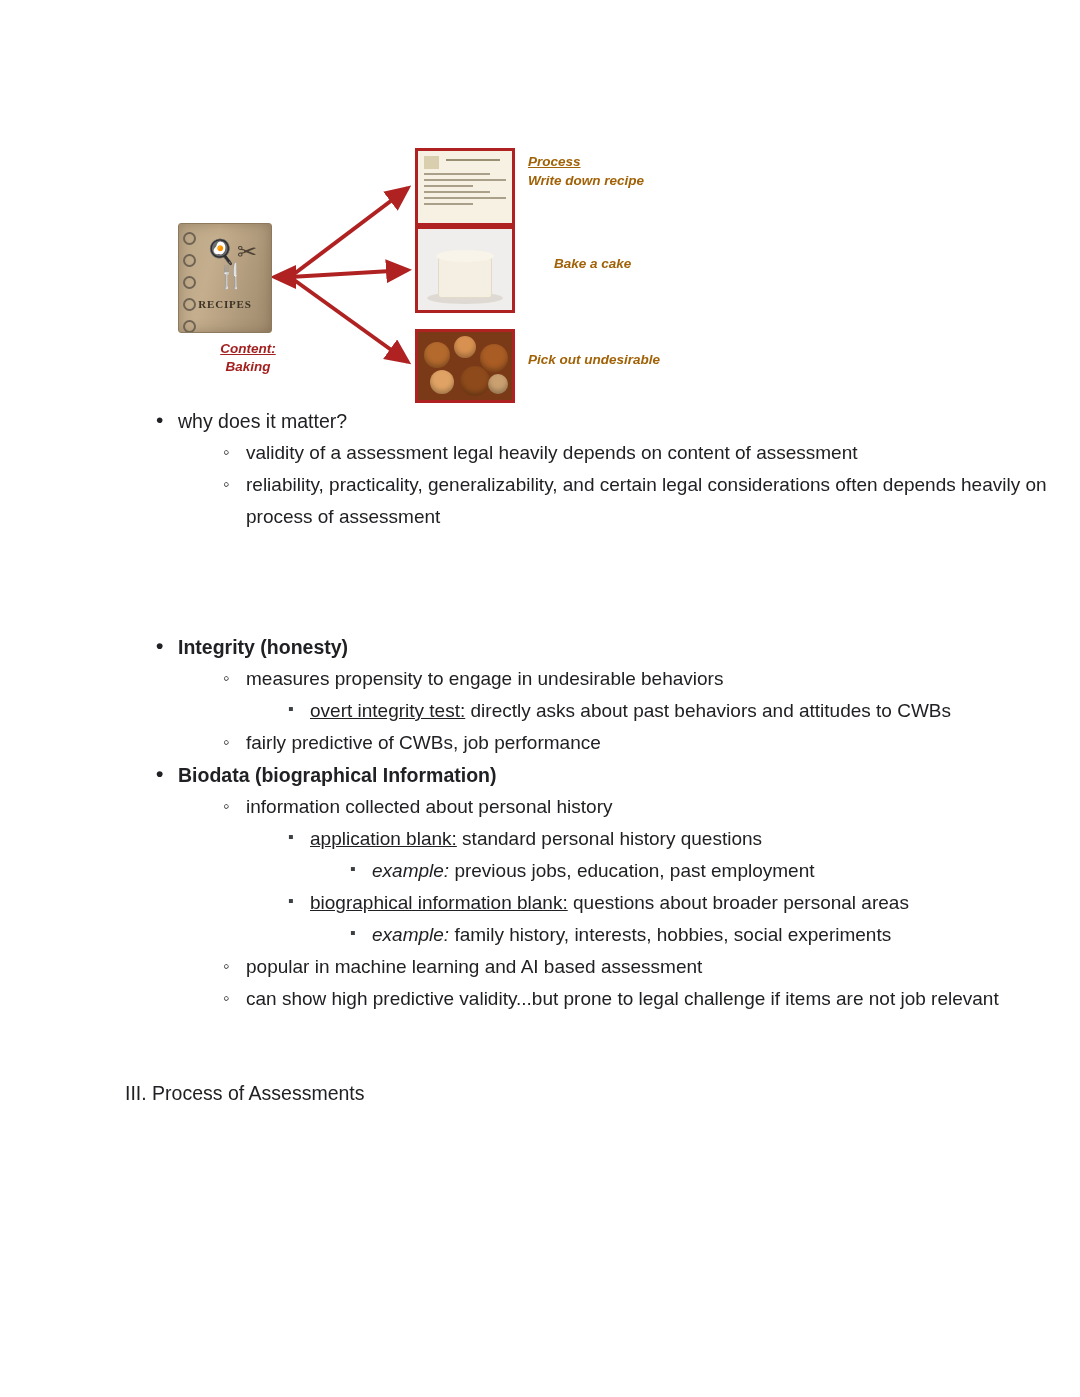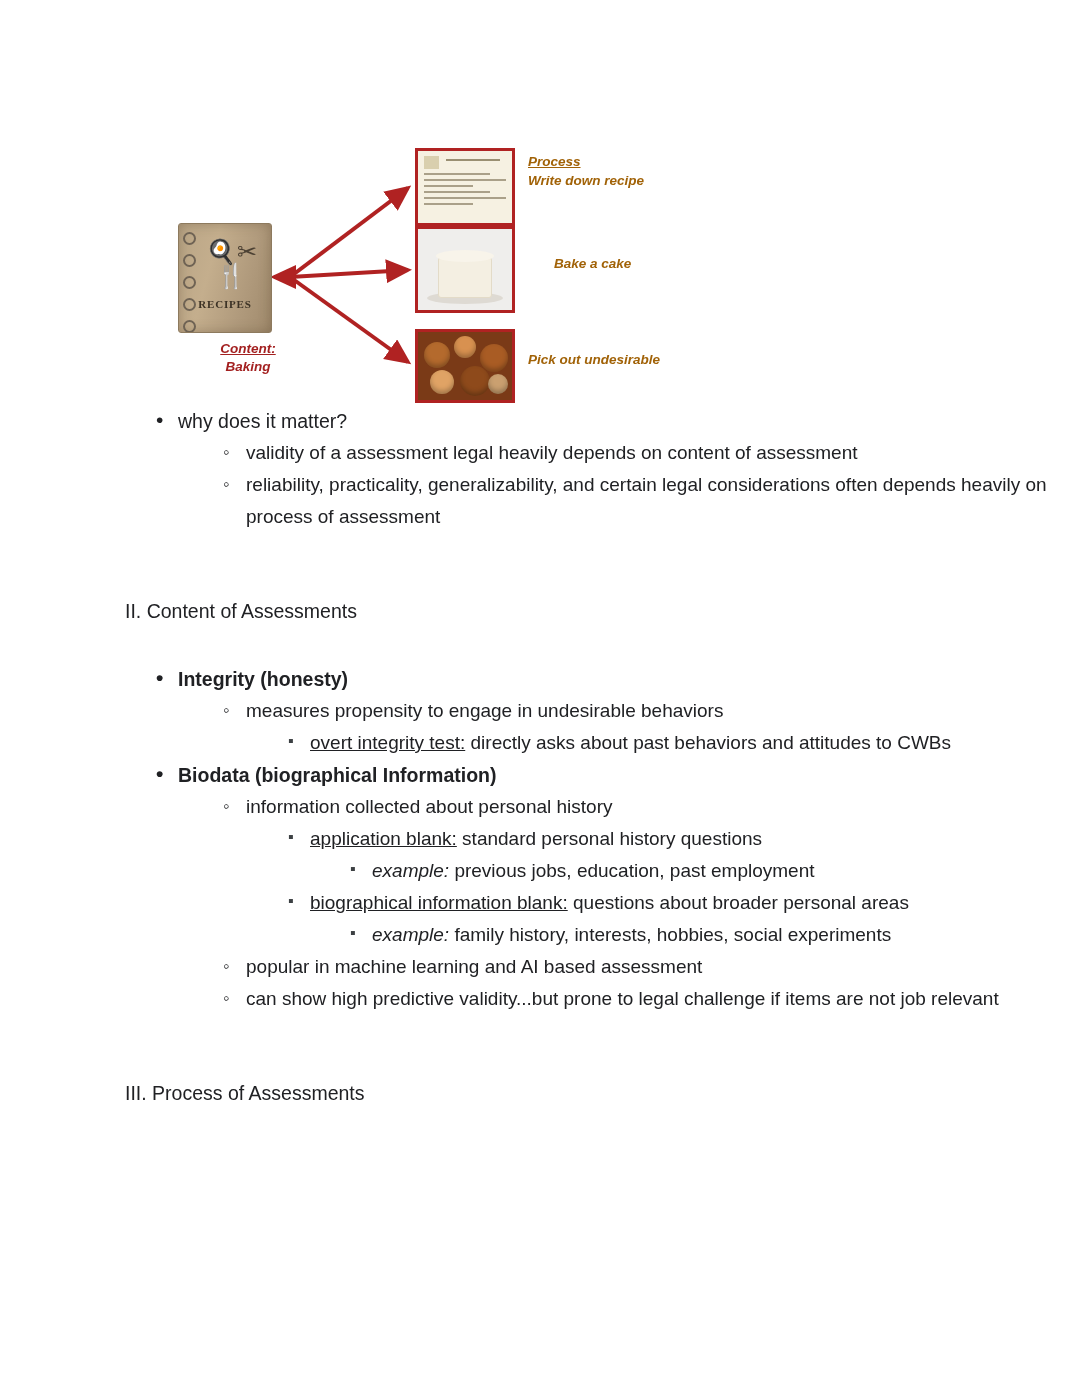--- a/index.html
+++ b/index.html
@@ -356,35 +356,37 @@
           </li>
           <li>
             <span class="txt">reliability, practicality, generalizability, and certain legal considerations often depends heavily on process of assessment</span>
           </li>
         </ul>
       </li>
     </ul>
 
     <div class="gap-lg"></div>
 
-    <div class="heading">II. Content of Assessments</div>
 
     <div class="gap-md"></div>
 
     <ul class="lvl1">
       <li>
         <span class="txt bold">Integrity (honesty)</span>
         <ul class="lvl2">
           <li>
             <span class="txt">measures propensity to engage in undesirable behaviors</span>
             <ul class="lvl3">
               <li>
                 <span class="txt"><span class="u">overt integrity test:</span><span> directly asks about past behaviors and attitudes to CWBs</span></span>
               </li>
             </ul>
+          </li>
+          <li>
+            <span class="txt">fairly predictive of CWBs, job performance</span>
           </li>
         </ul>
       </li>
 
       <li>
         <span class="txt bold">Biodata (biographical Information)</span>
         <ul class="lvl2">
           <li>
             <span class="txt">information collected about personal history</span>
             <ul class="lvl3">

